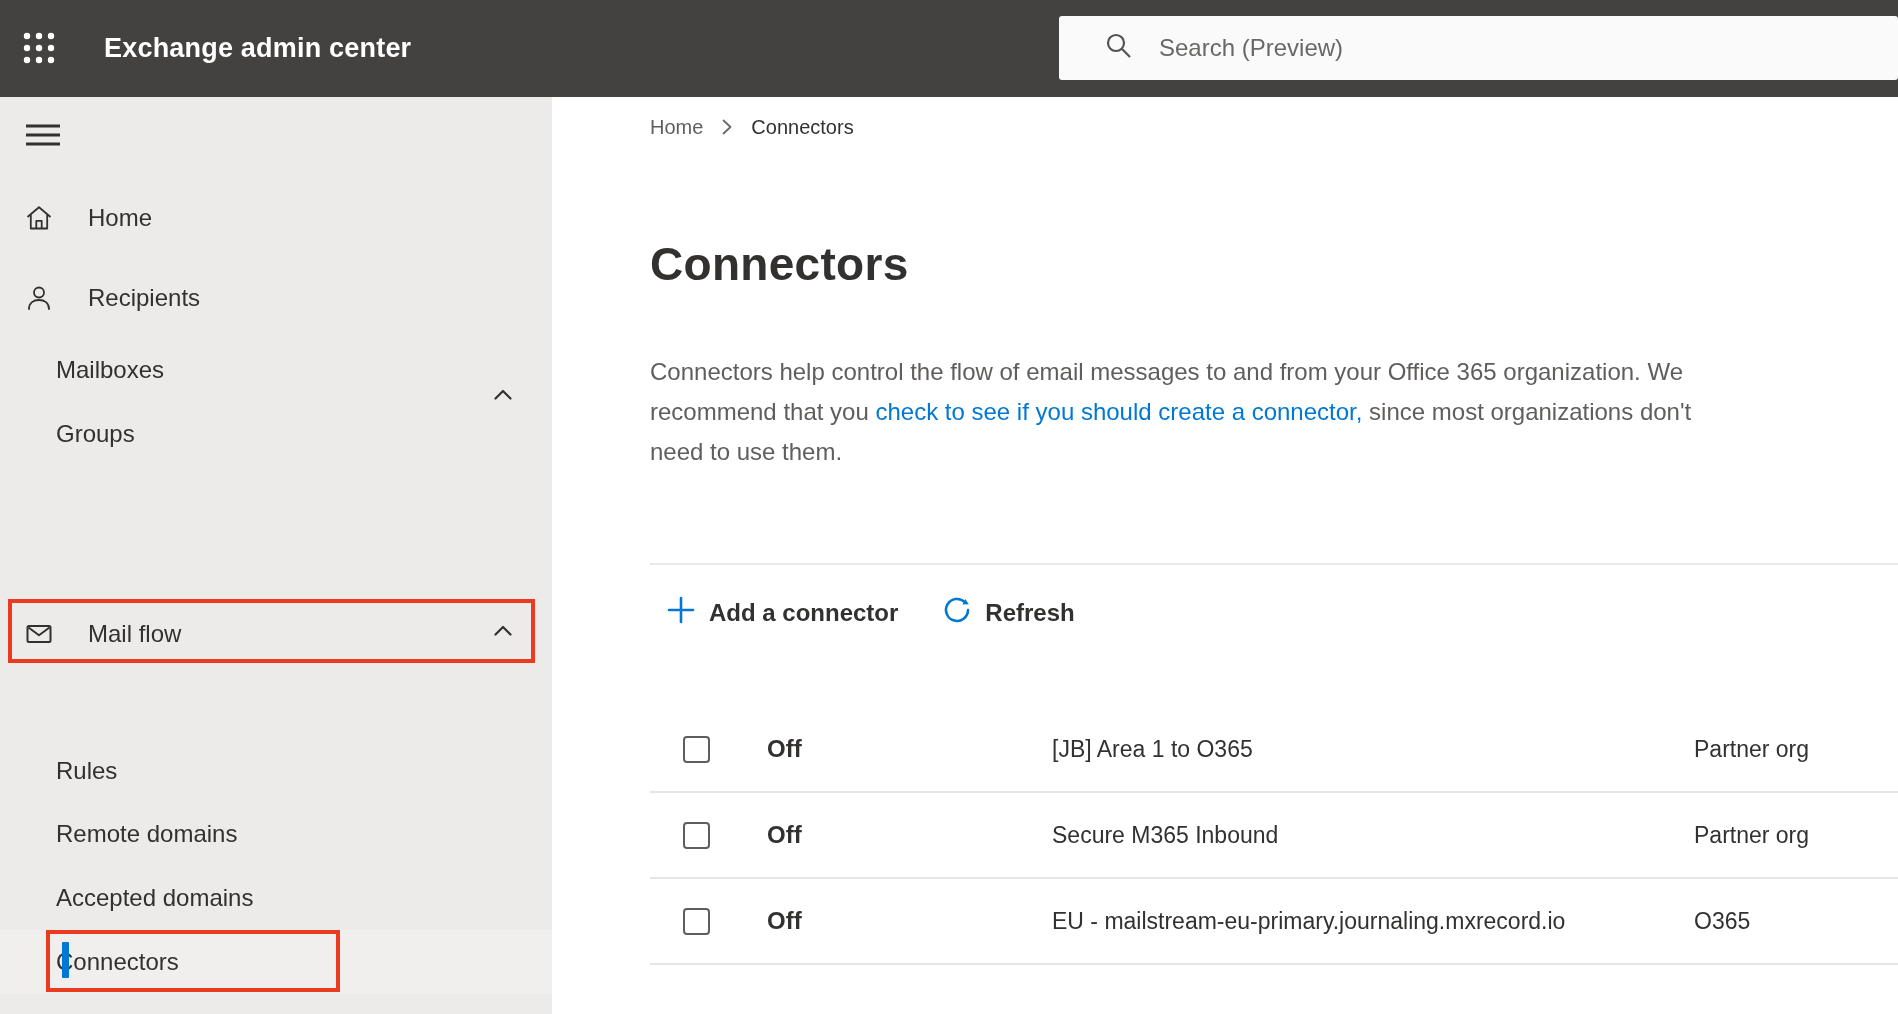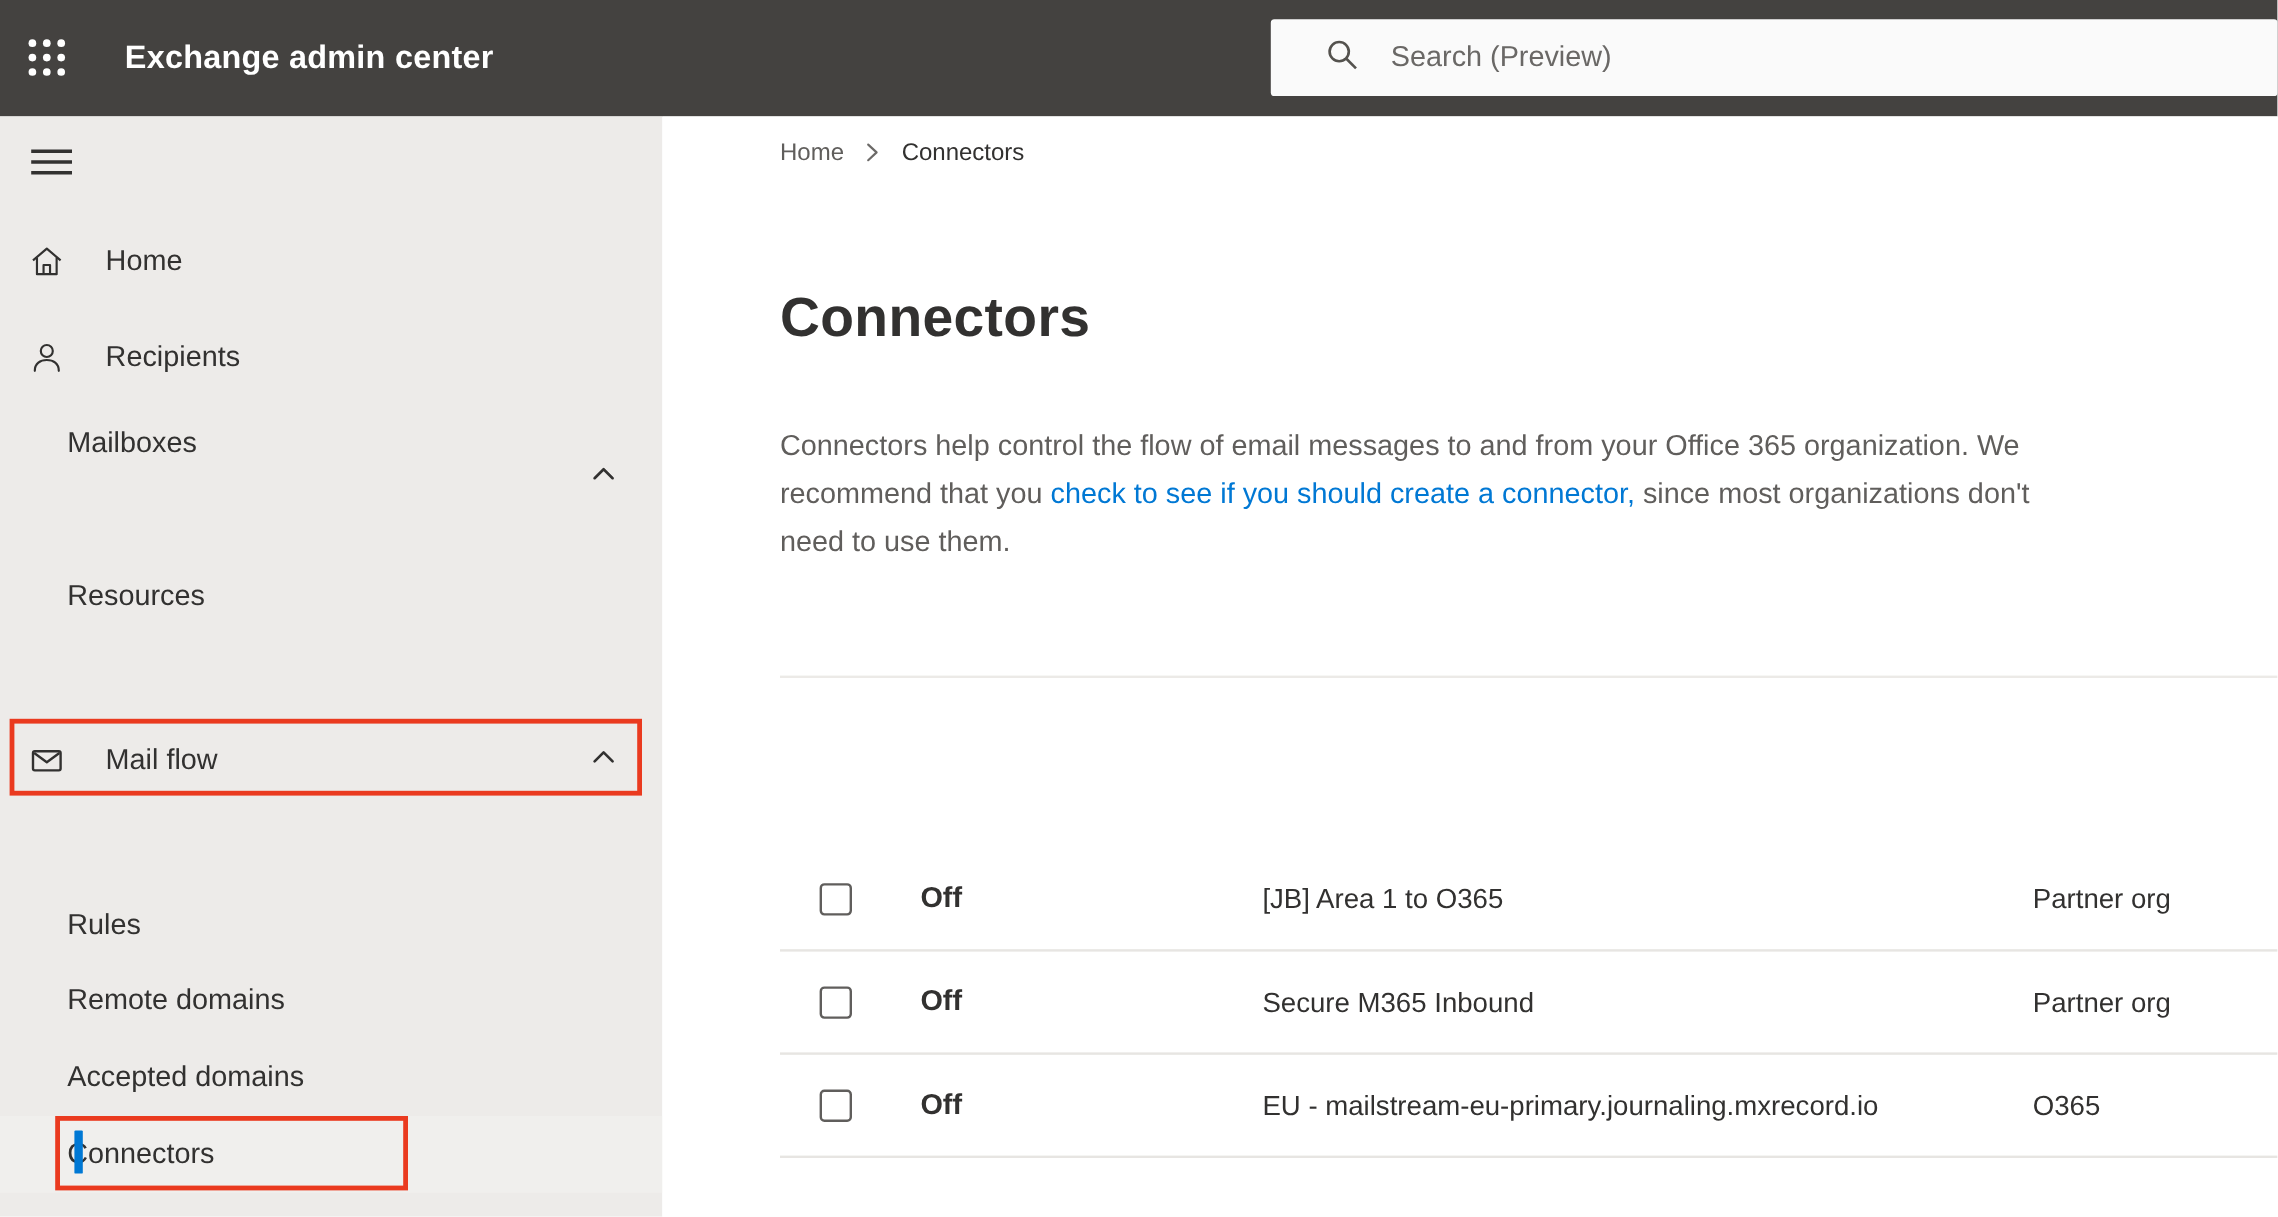--- a/index.html
+++ b/index.html
@@ -134,22 +134,22 @@
     </div>
     <button class="chev" style="top:284px">
       <svg width="28" height="28" viewBox="0 0 28 28" fill="none" stroke="#323130" stroke-width="2.2" stroke-linecap="round" stroke-linejoin="round">
         <path d="M6.5 17.5 L14 10 L21.5 17.5"></path>
       </svg>
     </button>
 
     <div class="nav-item sub" style="top:241px">
       <span>Mailboxes</span>
     </div>
-    <div class="nav-item sub" style="top:368px">
-      <span>Resources</span>
+    <div class="nav-item sub" style="top:305px">
+      <span>Groups</span>
     </div>
 
     <div class="nav-item top" style="top:505px">
       <span class="nav-icon">
         <svg width="30" height="30" viewBox="0 0 30 30" fill="none" stroke="#323130" stroke-width="2" stroke-linejoin="round">
           <rect x="3.5" y="7" width="23" height="16" rx="1.5"></rect>
           <path d="M4.5 8.5 L15 16.2 L25.5 8.5"></path>
         </svg>
       </span>
       <span class="nav-label">Mail flow</span>
@@ -191,20 +191,40 @@
     </nav>
 
     <h1 class="page-title">Connectors</h1>
 
     <p class="desc"><span>Connectors help control the flow of email messages to and from your Office 365 organization. We
 recommend that you </span><a>check to see if you should create a connector,</a><span> since most organizations don't
 need to use them.</span></p>
 
     <div class="rule"></div>
 
+    <div class="toolbar">
+      <button class="tool-btn">
+        <span>
+          <svg width="30" height="30" viewBox="0 0 30 30" stroke="#0078d4" stroke-width="2.6" stroke-linecap="round">
+            <line x1="15" y1="3" x2="15" y2="27"></line>
+              <line x1="3" y1="15" x2="27" y2="15"></line>
+          </svg>
+        </span>
+        <span>Add a connector</span>
+      </button>
+      <button class="tool-btn">
+        <span>
+          <svg width="30" height="30" viewBox="0 0 30 30">
+            <path d="M26 15 a11 11 0 1 1 -3.2 -7.8" fill="none" stroke="#0078d4" stroke-width="2.6" stroke-linecap="round"></path>
+            <polygon points="26.8,9.2 20.5,9.6 23.3,3.9" fill="#0078d4"></polygon>
+          </svg>
+        </span>
+        <span>Refresh</span>
+      </button>
+    </div>
 
     <div class="table">
 
 
       <div class="trow">
         <div class="cbcell">
             <div class="checkbox"></div>
           </div>
         <div class="c-status">Off</div>
         <div class="c-name">[JB] Area 1 to O365</div>

